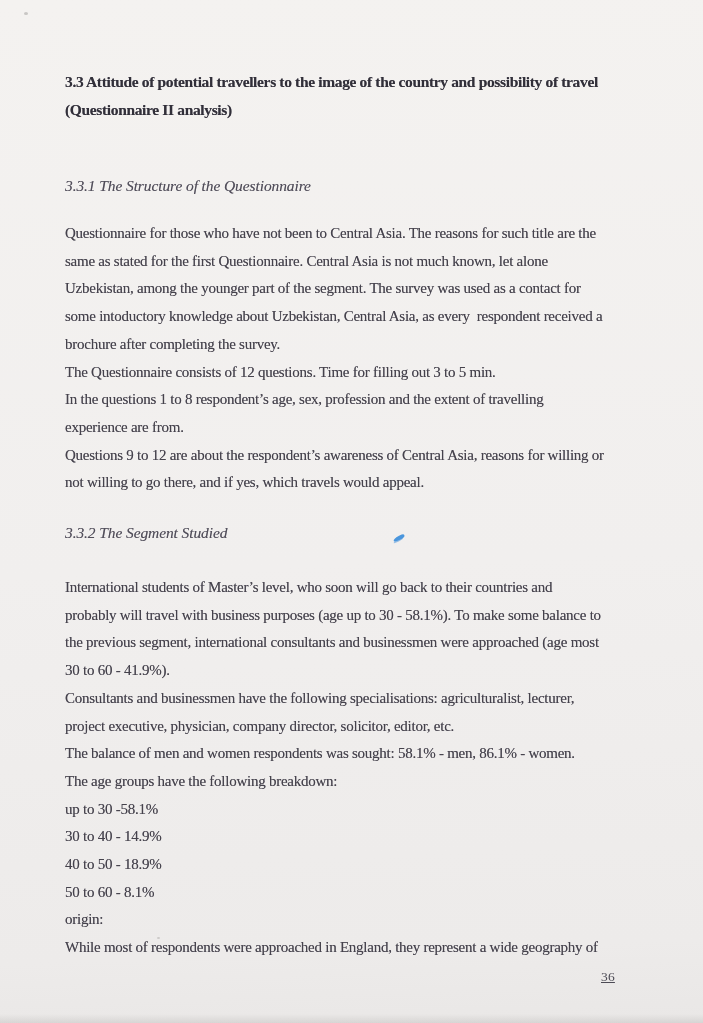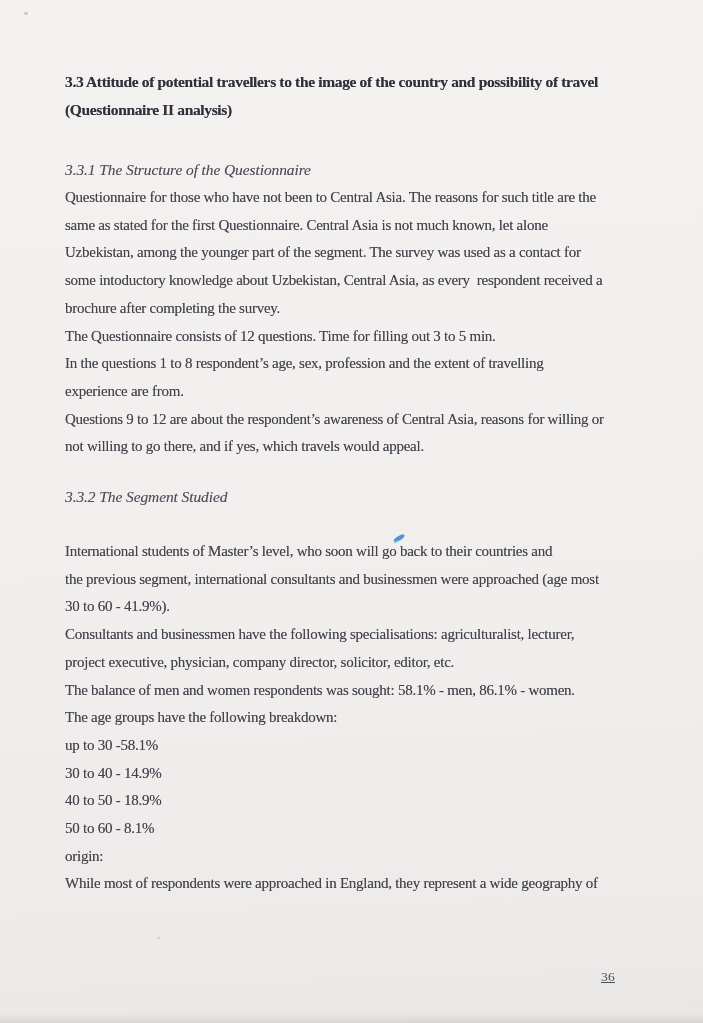--- a/index.html
+++ b/index.html
@@ -38,22 +38,22 @@
   }
   .subheading {
     font-style: italic;
     font-size: 15.5px;
     line-height: 28px;
     letter-spacing: -0.1px;
     color: #514e5a;
     white-space: pre;
     text-shadow: 0 0 0.5px rgba(80, 76, 92, 0.5);
   }
-  .subheading-structure { margin-top: 32px; }
-  .para-structure { }
+  .subheading-structure { margin-top: 48px; }
+  .para-structure { margin-top: 20px; }
   .subheading-segment { margin-top: 22px; }
   .para-segment { margin-top: 27px; }
   .page-number {
     position: absolute;
     left: 601px;
     top: 969px;
     font-size: 13.5px;
     letter-spacing: 0.2px;
     color: #4c4a54;
     text-decoration: underline;
@@ -106,20 +106,21 @@
       <div class="line">In the questions 1 to 8 respondent’s age, sex, profession and the extent of travelling</div>
       <div class="line">experience are from.</div>
       <div class="line">Questions 9 to 12 are about the respondent’s awareness of Central Asia, reasons for willing or</div>
       <div class="line">not willing to go there, and if yes, which travels would appeal.</div>
     </div>
 
     <div class="subheading subheading-segment">3.3.2 The Segment Studied</div>
 
     <div class="para para-segment">
       <div class="line">International students of Master’s level, who soon will go back to their countries and</div>
+      <div class="line">probably will travel with business purposes (age up to 30 - 58.1%). To make some balance to</div>
       <div class="line">the previous segment, international consultants and businessmen were approached (age most</div>
       <div class="line">30 to 60 - 41.9%).</div>
       <div class="line">Consultants and businessmen have the following specialisations: agriculturalist, lecturer,</div>
       <div class="line">project executive, physician, company director, solicitor, editor, etc.</div>
       <div class="line">The balance of men and women respondents was sought: 58.1% - men, 86.1% - women.</div>
       <div class="line">The age groups have the following breakdown:</div>
       <div class="line">up to 30 -58.1%</div>
       <div class="line">30 to 40 - 14.9%</div>
       <div class="line">40 to 50 - 18.9%</div>
       <div class="line">50 to 60 - 8.1%</div>

